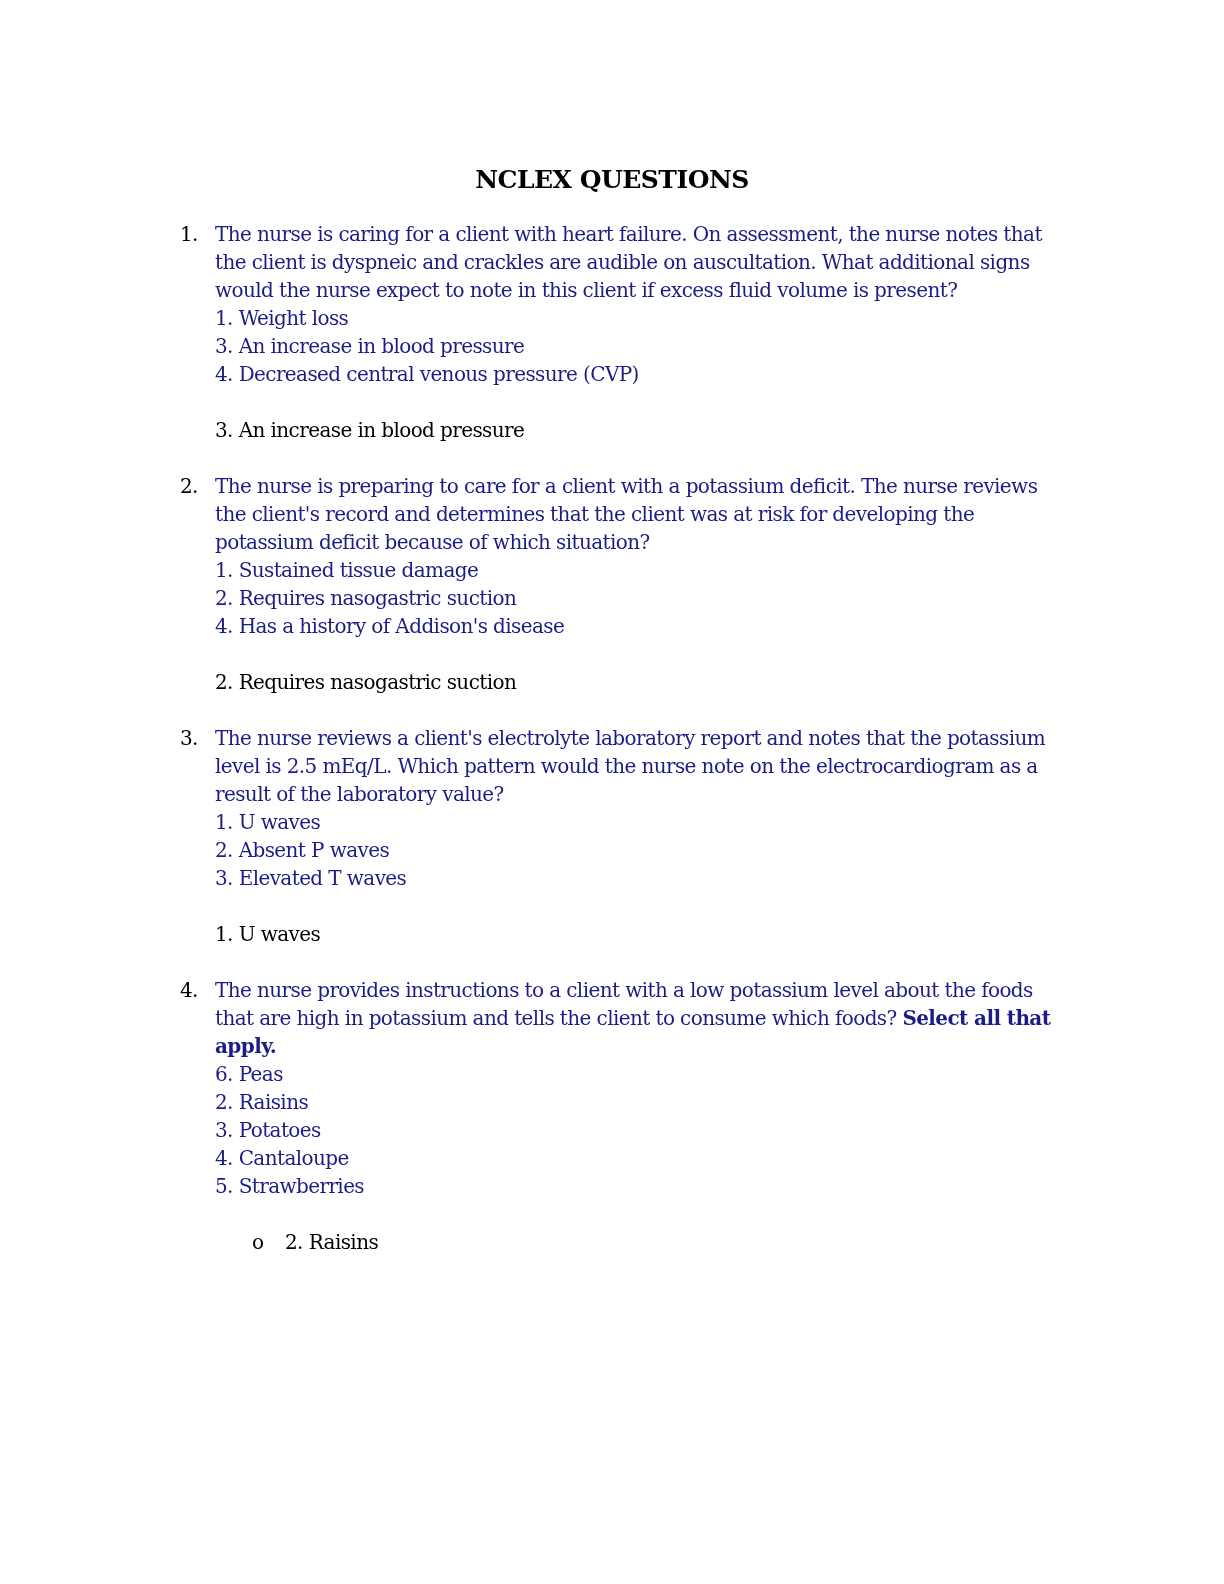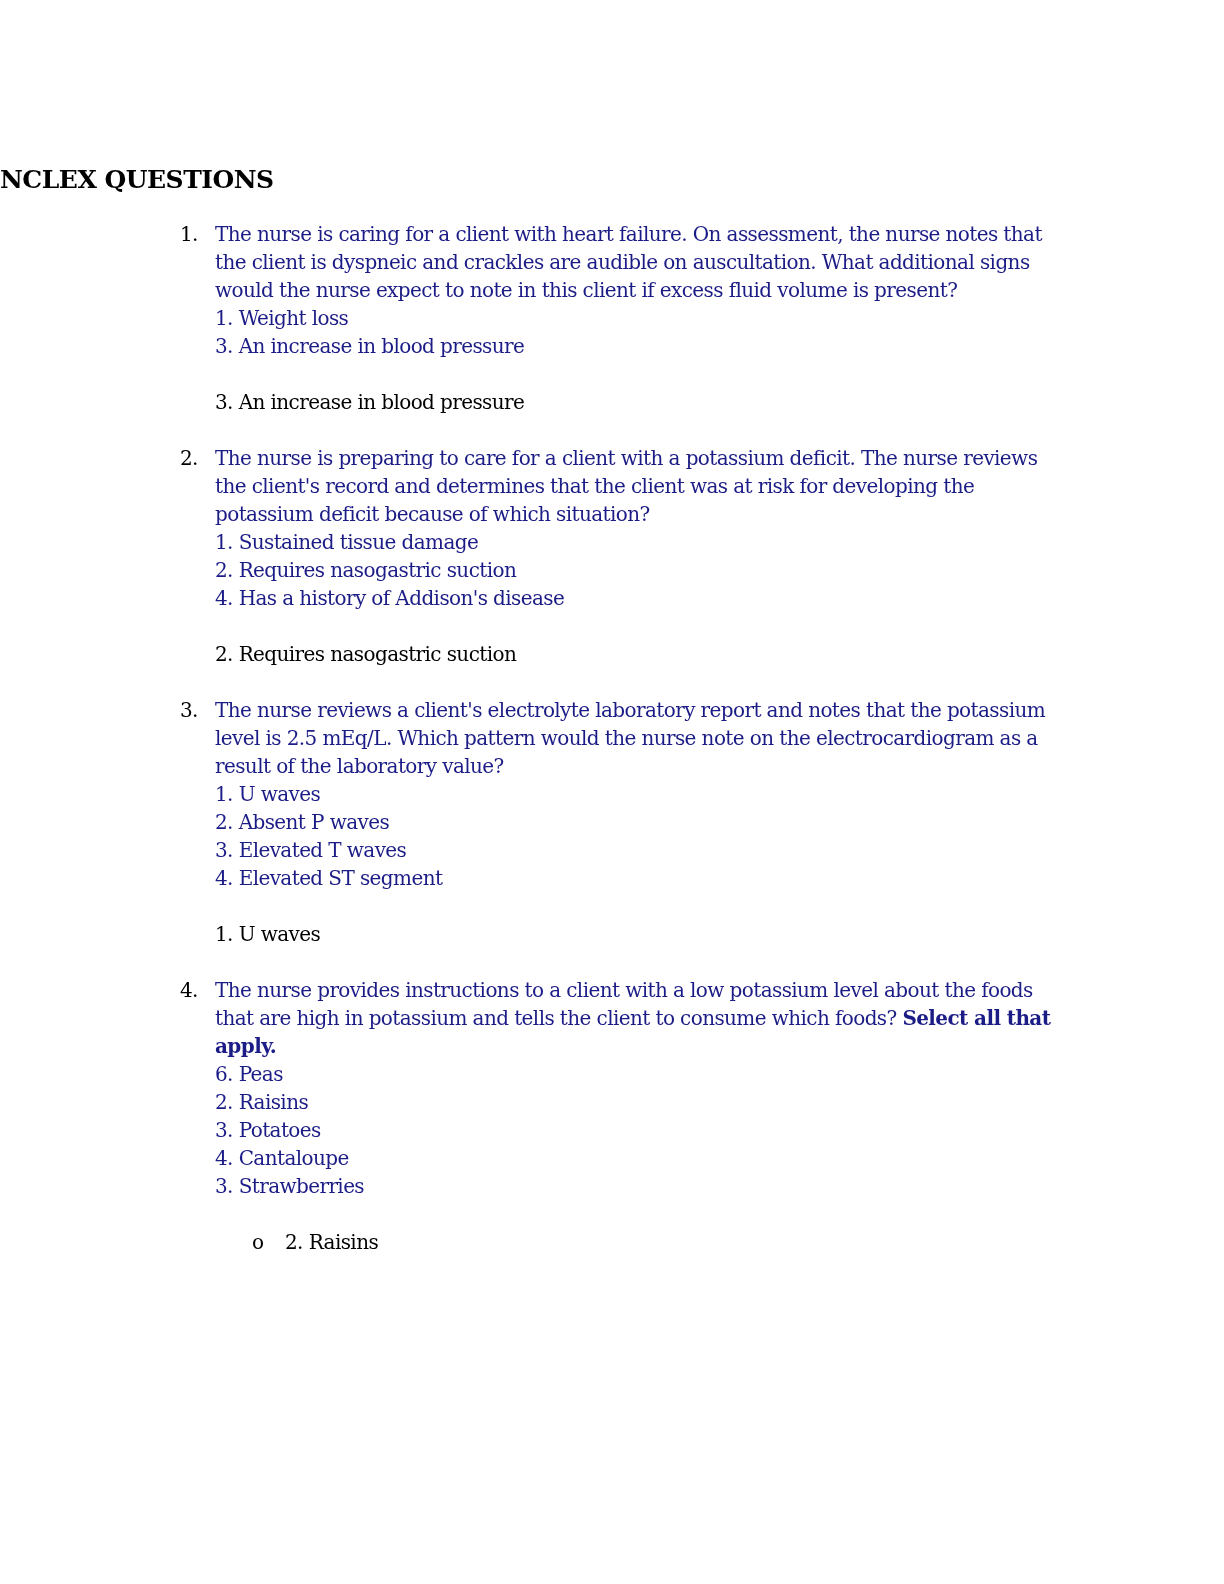--- a/index.html
+++ b/index.html
@@ -14,20 +14,21 @@
     box-sizing: border-box;
     padding-top: 164px;
     background: #ffffff;
     font-family: "DejaVu Serif", serif;
     font-size: 20px;
     line-height: 28px;
     letter-spacing: -0.6px;
     color: #1c1c87;
   }
   .titles {
+    text-align: center;
     color: #000000;
     font-weight: bold;
     font-size: 25px;
     line-height: 32px;
     letter-spacing: -0.5px;
   }
   .doc-title, .doc-subtitle {
     margin: 0 0 24px 0;
   }
   .content {
@@ -75,20 +76,21 @@
   </div>
 
   <div class="content">
 
     <div class="question">
       <div class="qnum">1.</div>
       <div class="qbody">
         <span class="qtext">The nurse is caring for a client with heart failure. On assessment, the nurse notes that the client is dyspneic and crackles are audible on auscultation. What additional signs would the nurse expect to note in this client if excess fluid volume is present?</span><span class="qtext-bold"></span>
         <div class="option">1. Weight loss</div>
         <div class="option">3. An increase in blood pressure</div>
+        <div class="option">4. Decreased central venous pressure (CVP)</div>
       </div>
     </div>
     <div class="answer">3. An increase in blood pressure</div>
 
     <div class="question">
       <div class="qnum">2.</div>
       <div class="qbody">
         <span class="qtext">The nurse is preparing to care for a client with a potassium deficit. The nurse reviews the client's record and determines that the client was at risk for developing the potassium deficit because of which situation?</span><span class="qtext-bold"></span>
         <div class="option">1. Sustained tissue damage</div>
         <div class="option">2. Requires nasogastric suction</div>
@@ -97,34 +99,33 @@
     </div>
     <div class="answer">2. Requires nasogastric suction</div>
 
     <div class="question">
       <div class="qnum">3.</div>
       <div class="qbody">
         <span class="qtext">The nurse reviews a client's electrolyte laboratory report and notes that the potassium level is 2.5 mEq/L. Which pattern would the nurse note on the electrocardiogram as a result of the laboratory value?</span><span class="qtext-bold"></span>
         <div class="option">1. U waves</div>
         <div class="option">2. Absent P waves</div>
         <div class="option">3. Elevated T waves</div>
-        <div class="option">4. Elevated ST segment</div>
       </div>
     </div>
     <div class="answer">1. U waves</div>
 
     <div class="question">
       <div class="qnum">4.</div>
       <div class="qbody">
         <span class="qtext">The nurse provides instructions to a client with a low potassium level about the foods that are high in potassium and tells the client to consume which foods? </span><span class="qtext-bold">Select all that apply.</span>
         <div class="option">6. Peas</div>
         <div class="option">2. Raisins</div>
         <div class="option">3. Potatoes</div>
         <div class="option">4. Cantaloupe</div>
-        <div class="option">3. Strawberries</div>
+        <div class="option">5. Strawberries</div>
       </div>
     </div>
     <div class="answer bullet-answer">
       <span class="bullet">o</span>
       <span>2. Raisins</span>
     </div>
 
   </div>
 </div>
 

